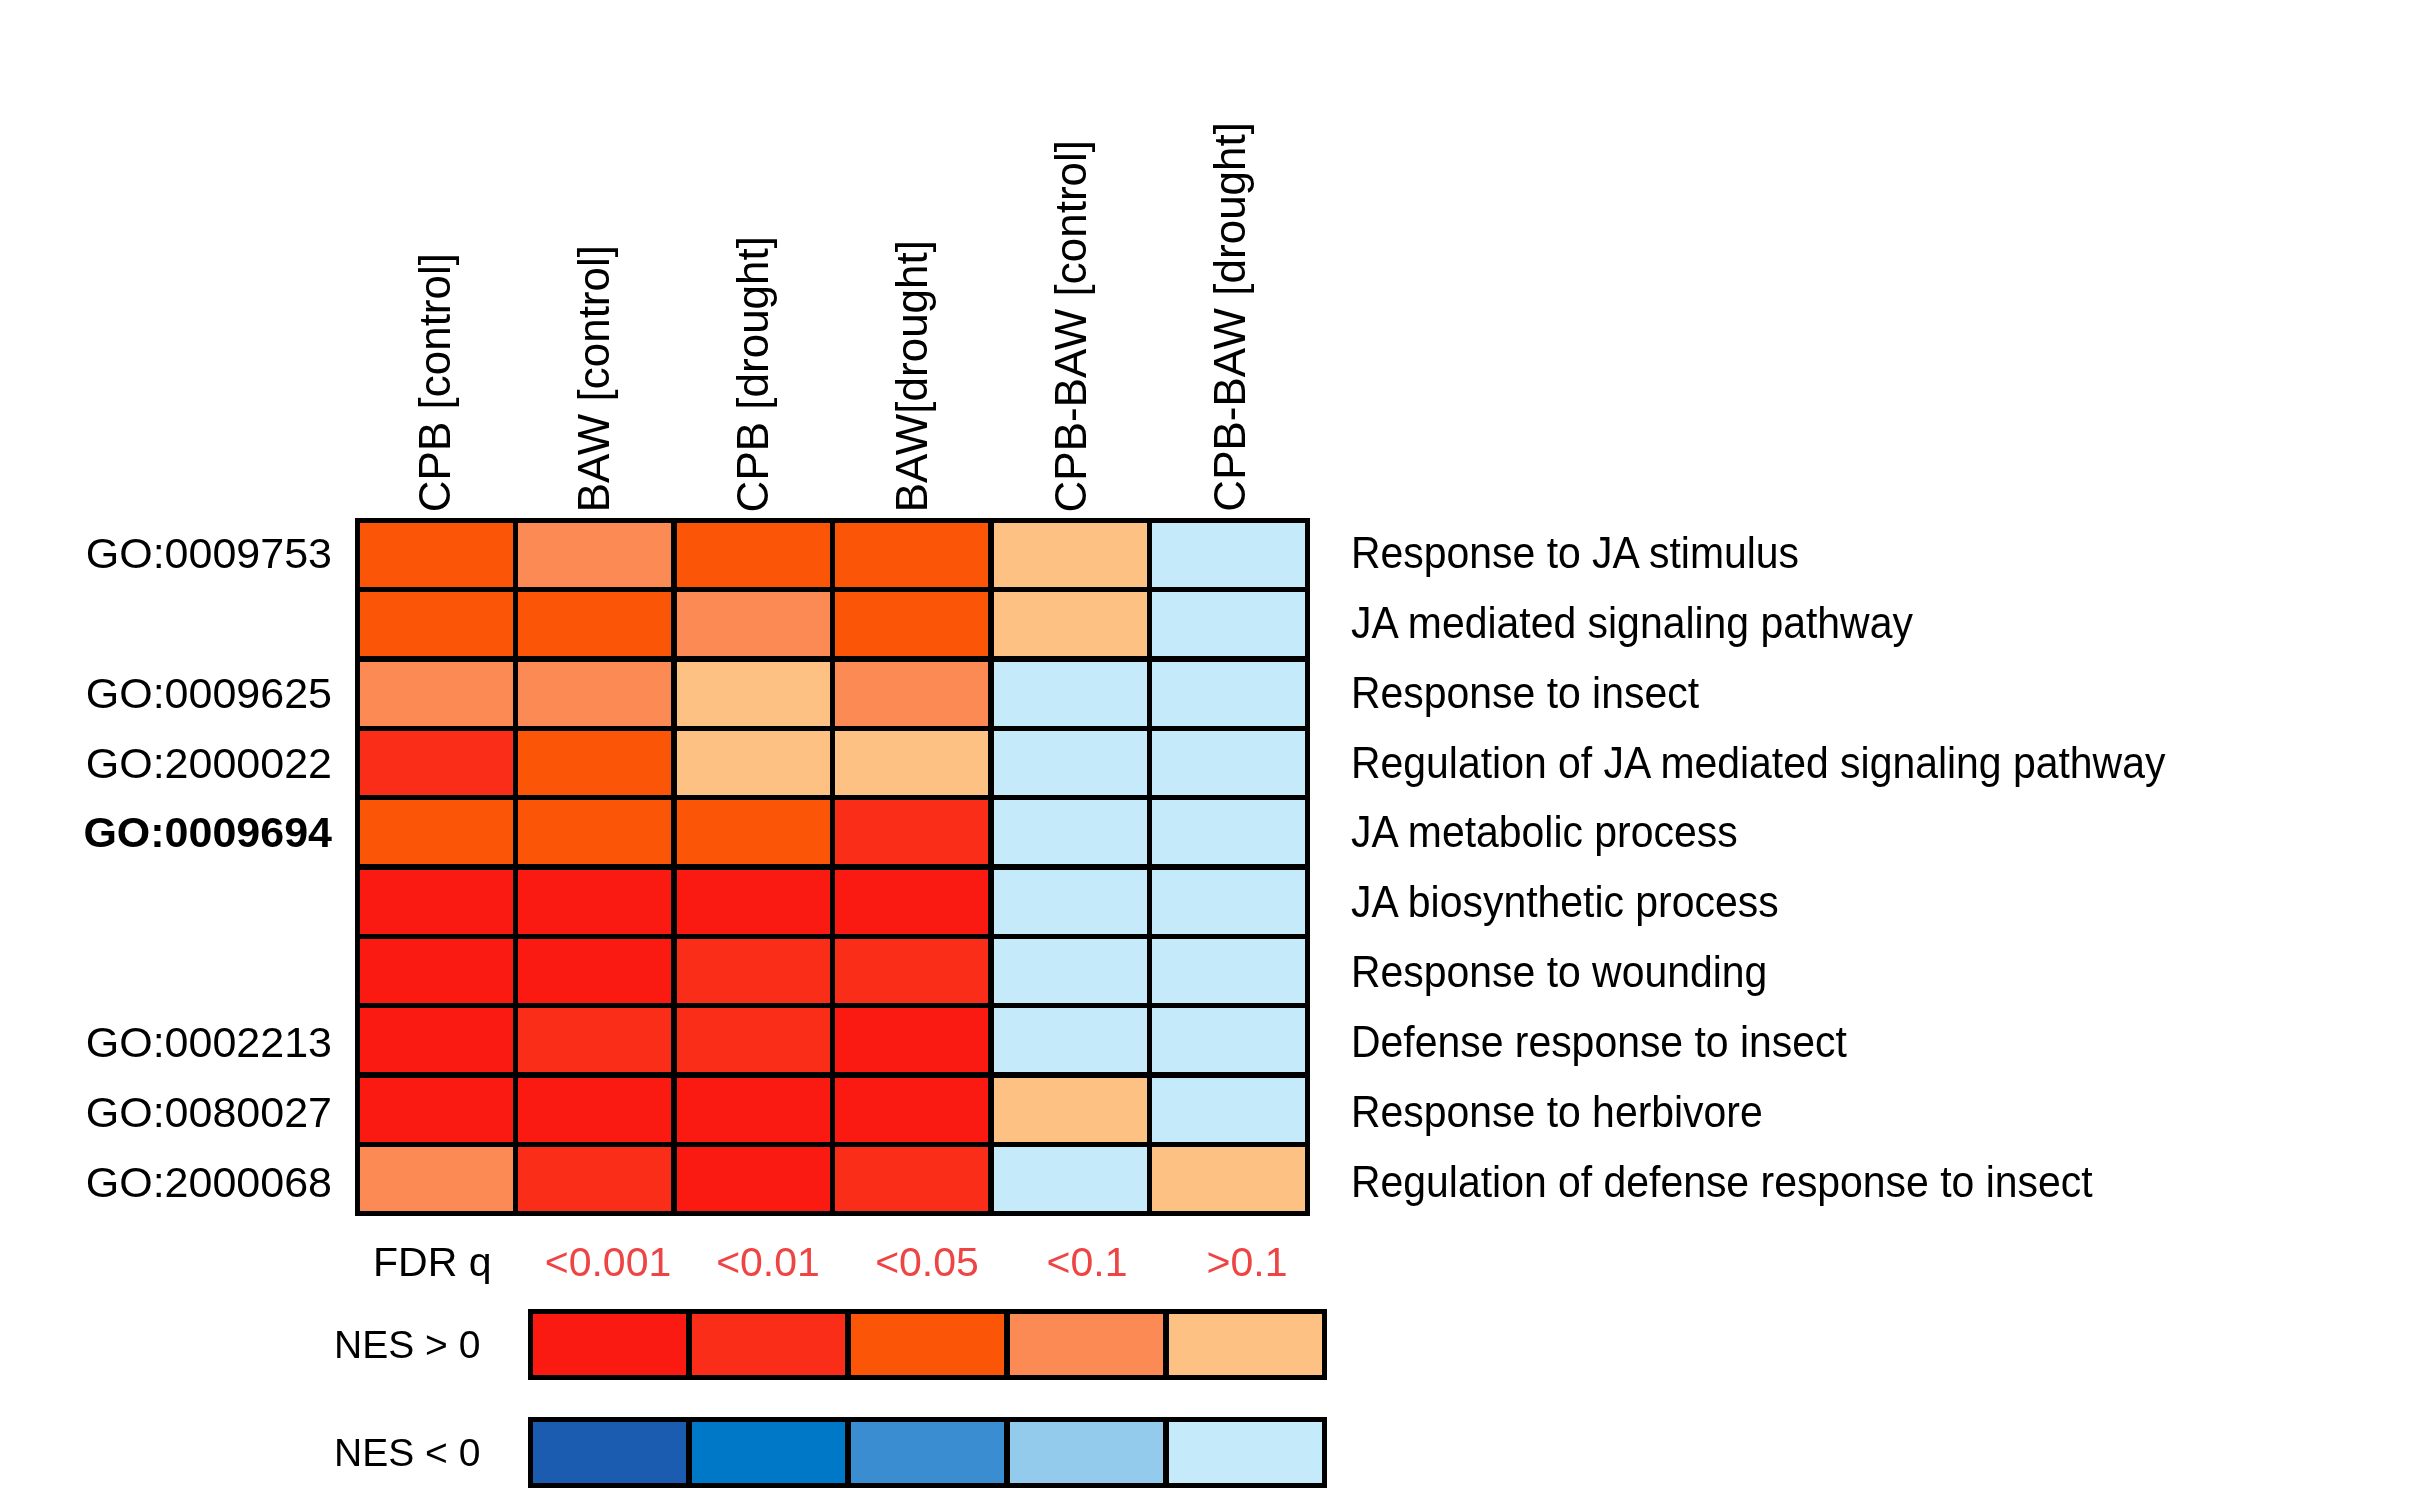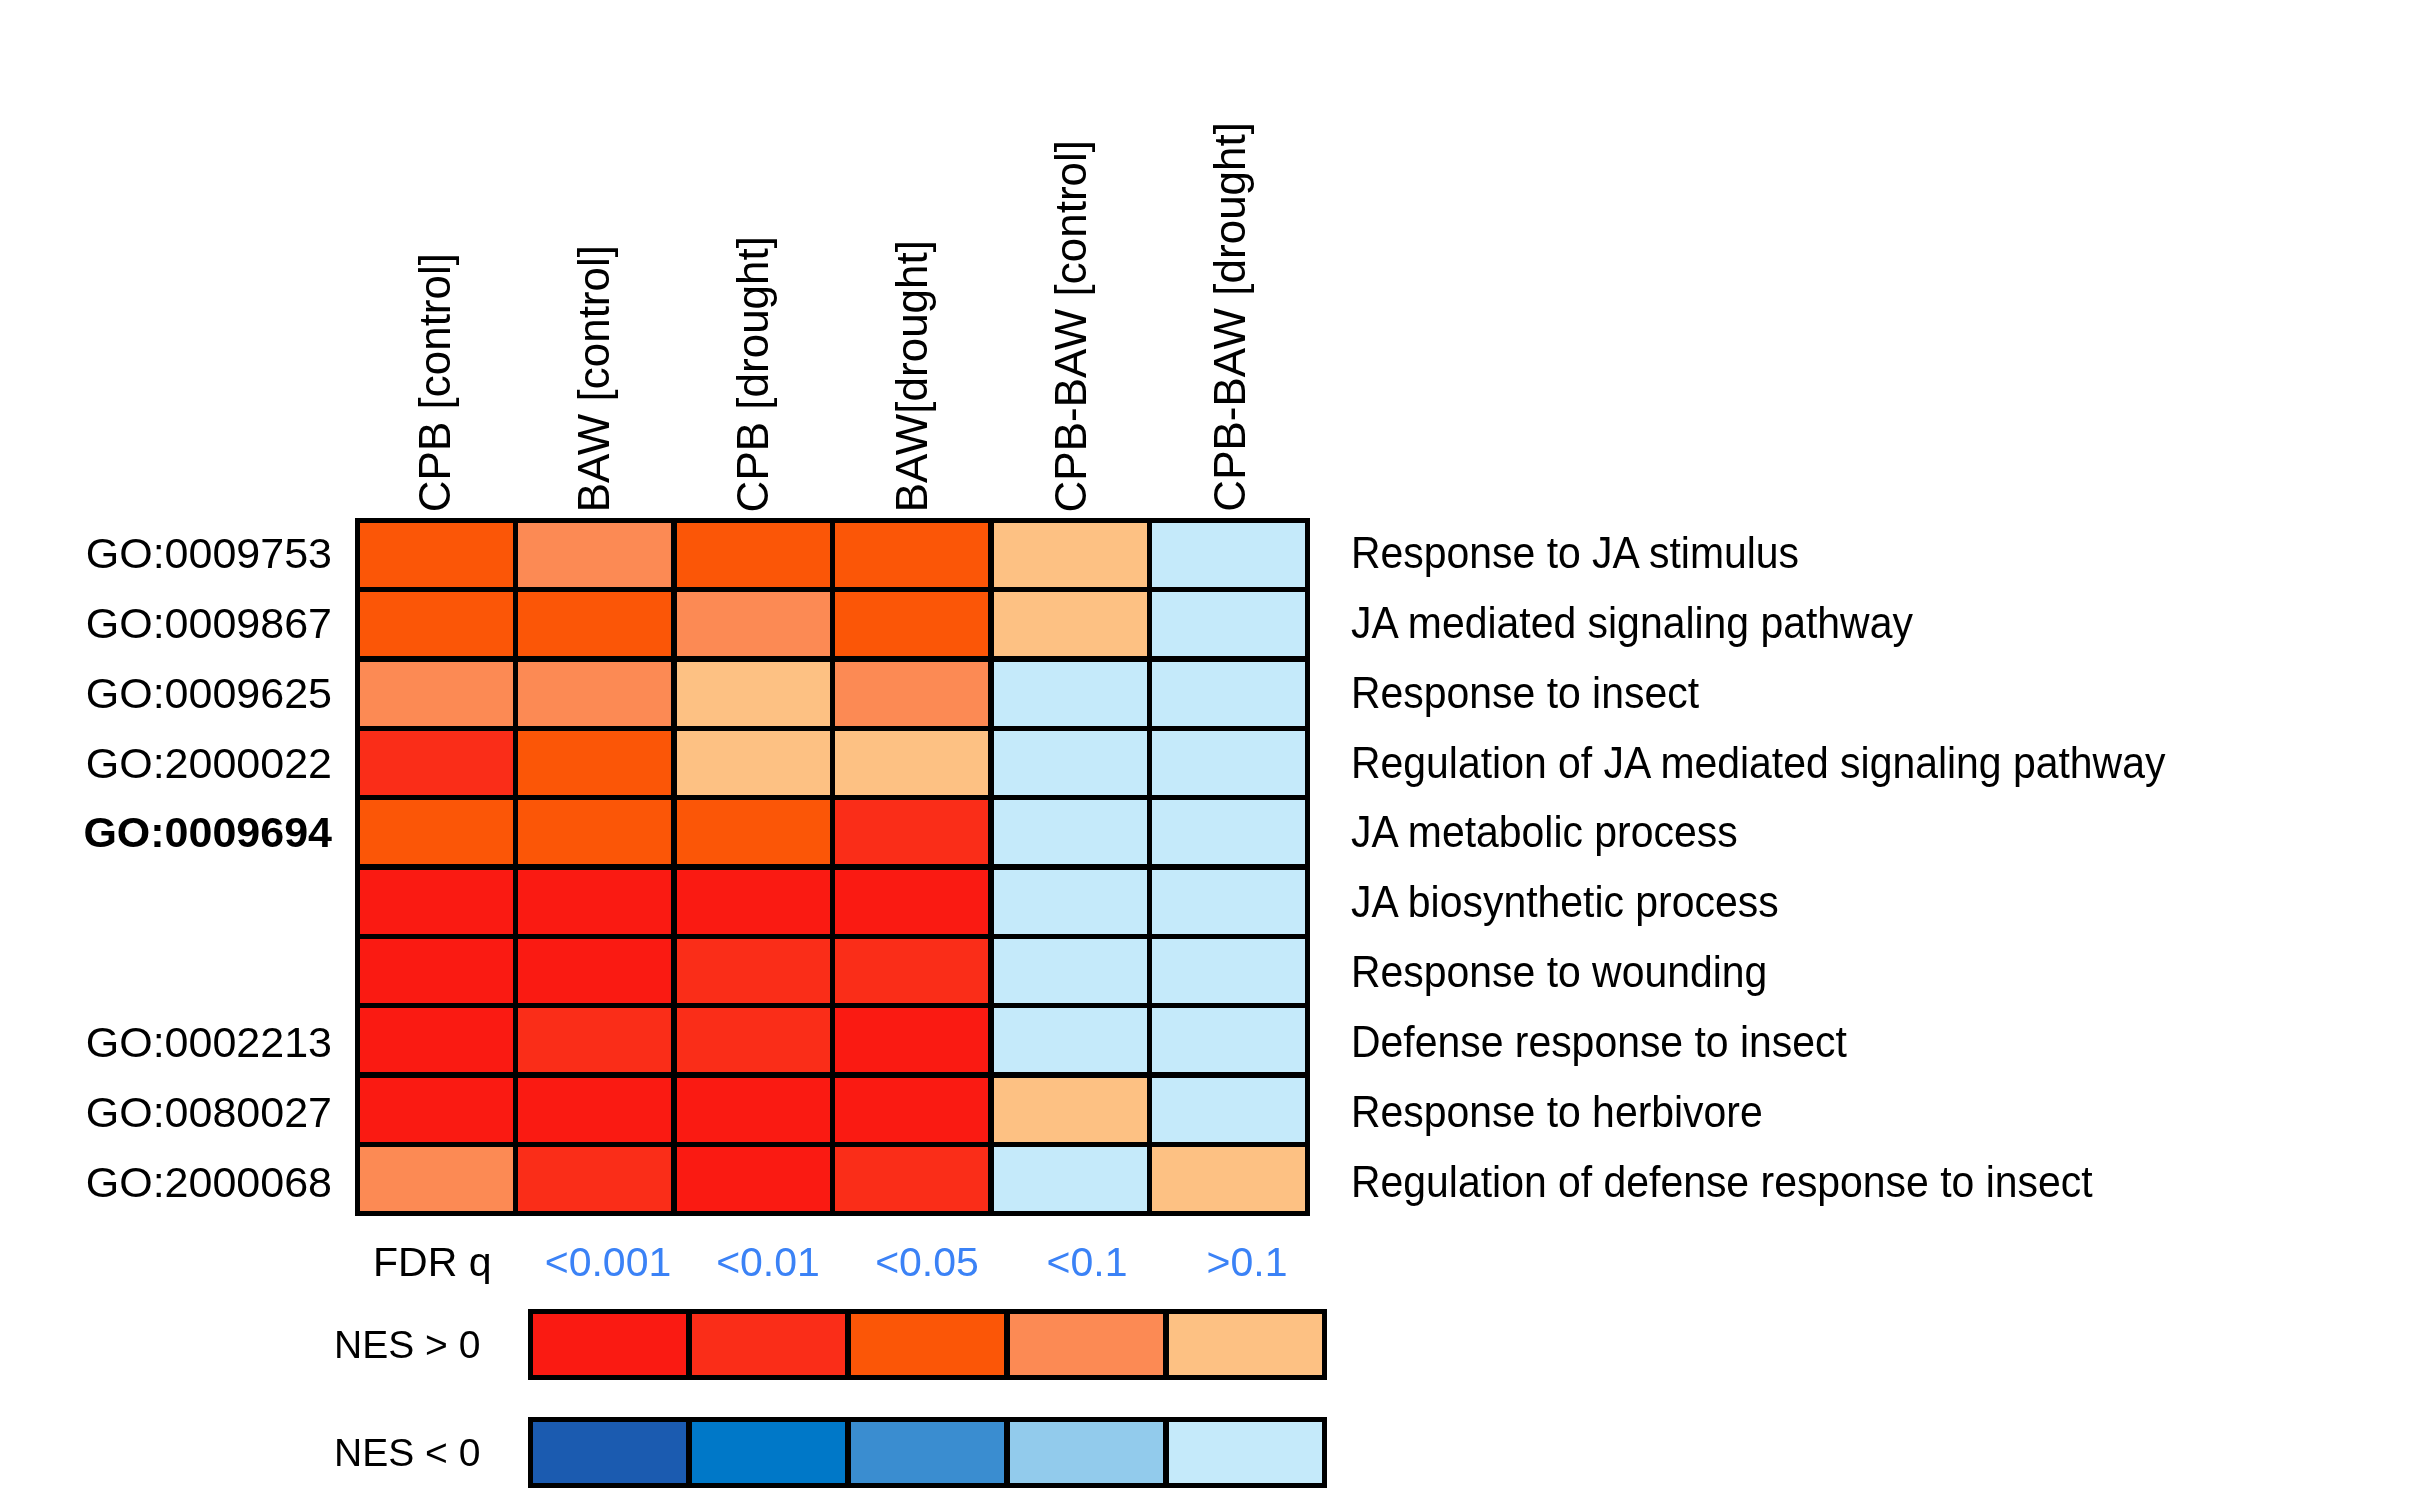--- a/index.html
+++ b/index.html
@@ -114,21 +114,21 @@
     height: 264px;
   }
   .legend-q-label {
     position: absolute;
     top: 0px;
     height: 56px;
     display: flex;
     align-items: center;
     justify-content: center;
     font-size: 41px;
-    color: #3b82f6;
+    color: #ef4444;
     white-space: nowrap;
   }
   #fdr-q-title {
     position: absolute;
     left: 373px;
     top: 0px;
     height: 56px;
     display: flex;
     align-items: center;
     font-size: 41px;
@@ -182,21 +182,20 @@
     <div class="col-header" style="left: 636px; width: 159px;">
       <span class="rot">CPB-BAW [control]</span>
     </div>
     <div class="col-header" style="left: 795px; width: 159px;">
       <span class="rot">CPB-BAW [drought]</span>
     </div>
   </div>
 
 <div id="row-labels">
     <div class="row-label" style="top: 0px; height: 70px;">GO:0009753</div>
-    <div class="row-label" style="top: 70px; height: 70px;">GO:0009867</div>
     <div class="row-label" style="top: 140px; height: 70px;">GO:0009625</div>
     <div class="row-label" style="top: 210px; height: 70px;">GO:2000022</div>
     <div class="row-label" style="top: 279px; height: 70px; font-weight: bold;">GO:0009694</div>
     <div class="row-label" style="top: 489px; height: 70px;">GO:0002213</div>
     <div class="row-label" style="top: 559px; height: 70px;">GO:0080027</div>
     <div class="row-label" style="top: 629px; height: 70px; margin-left: 24px;">GO:2000068</div>
   </div>
 
 <div id="heatmap">
     <div class="cell" style="background: rgb(251, 86, 7);"></div>

